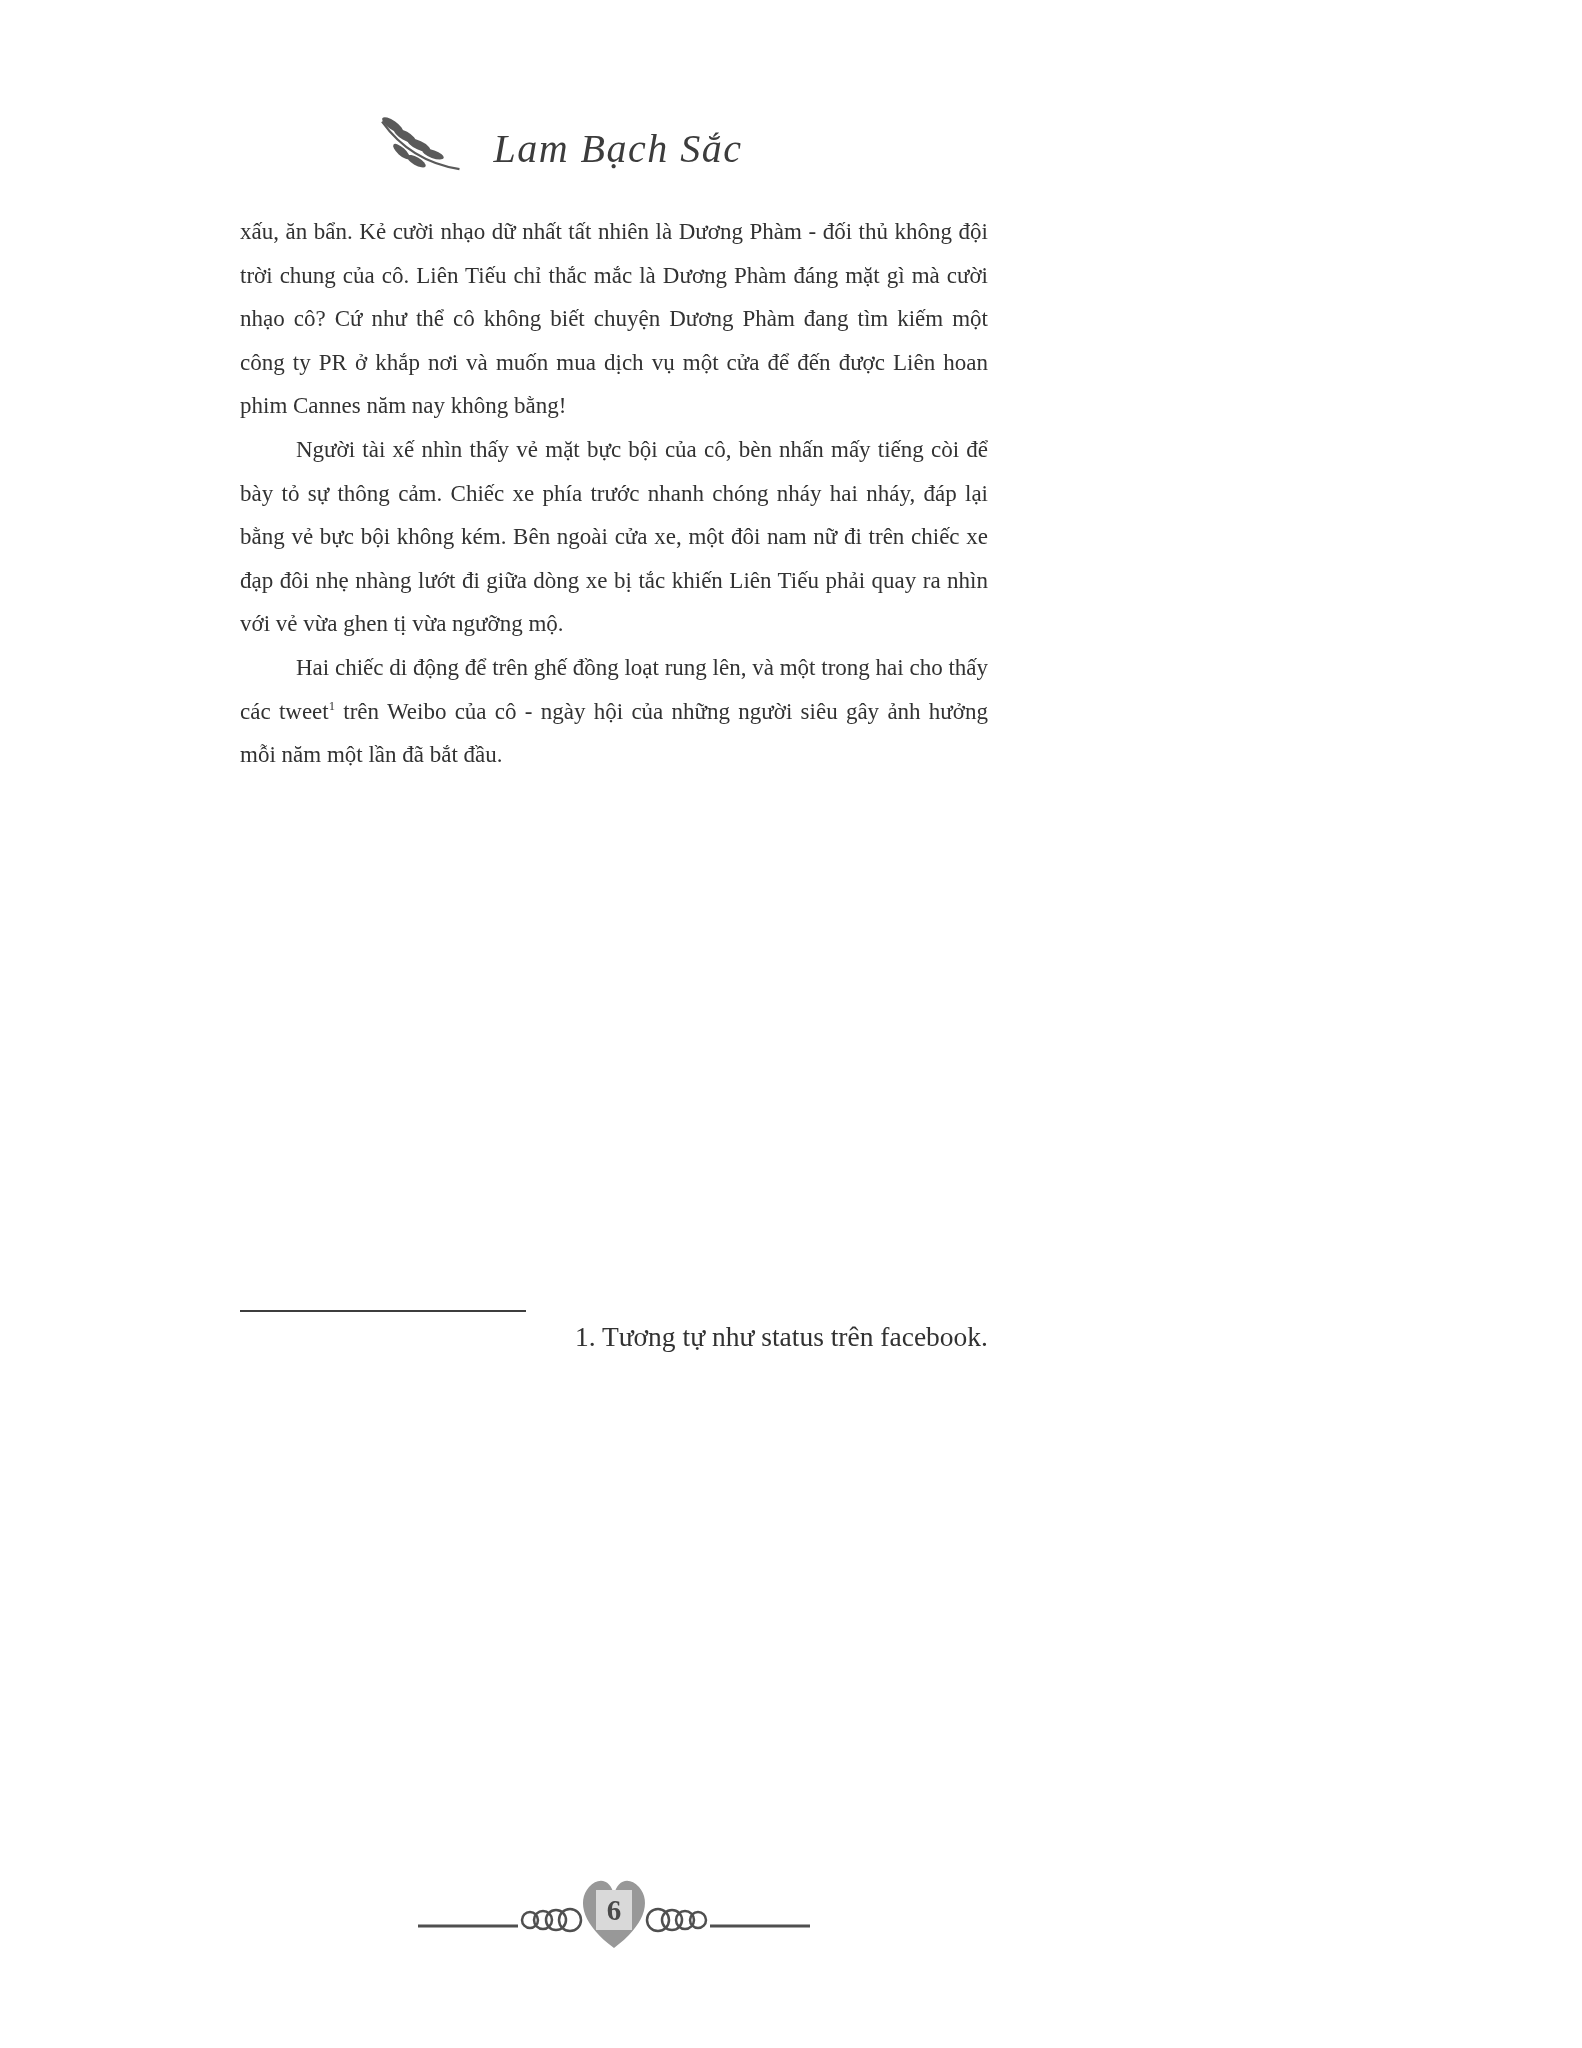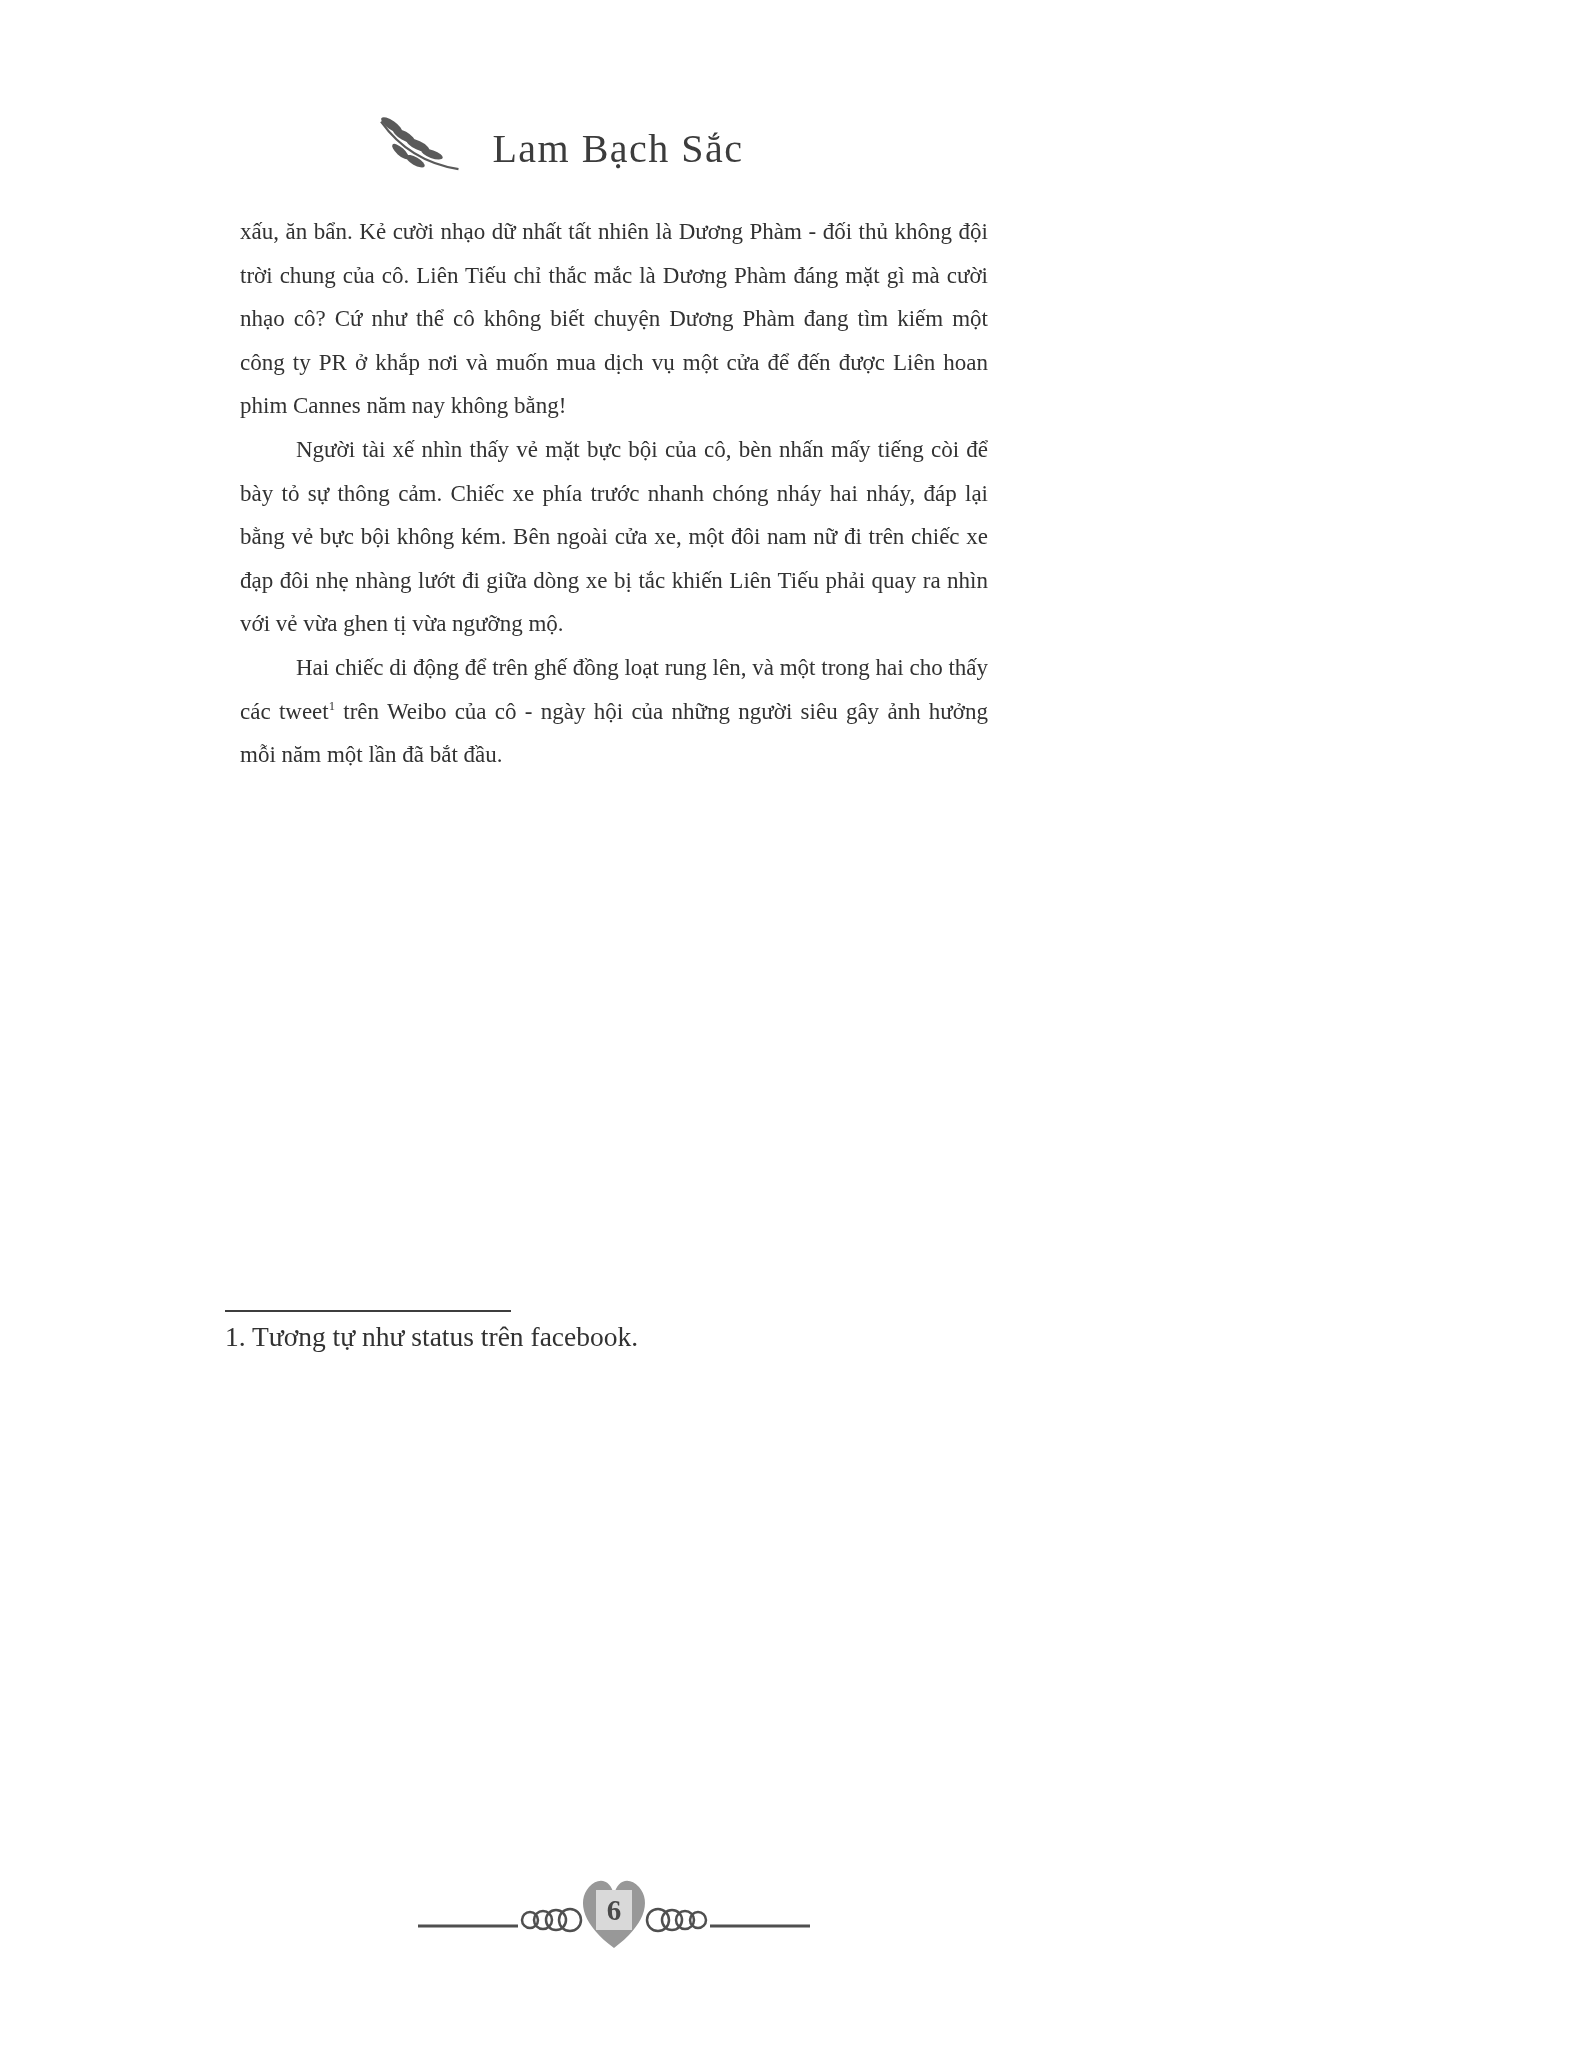--- a/index.html
+++ b/index.html
@@ -22,20 +22,21 @@
     width: 748px;
     display: flex;
     align-items: center;
     justify-content: center;
     gap: 30px;
     padding-right: 110px;
     box-sizing: border-box;
   }
   .leaf-icon svg { display: block; }
   .author {
+    font-style: italic;
     font-size: 40px;
     color: #3c3c3c;
     letter-spacing: 1.5px;
   }
 
   
   .content {
     position: absolute;
     top: 210px;
     left: 240px;
@@ -48,22 +49,23 @@
     text-align: justify;
     color: #323232;
   }
   .para.indent { text-indent: 56px; }
   sup { font-size: 0.55em; line-height: 0; }
 
   
   .footnote-block {
     position: absolute;
     top: 1310px;
-    left: 225px;
+    left: 240px;
     width: 748px;
+    text-align: right;
   }
   .footnote-rule {
     width: 286px;
     border-top: 2px solid #3e3e3e;
   }
   .footnote {
     margin: 9px 0 0 0;
     font-size: 27.5px;
     color: #323232;
   }

